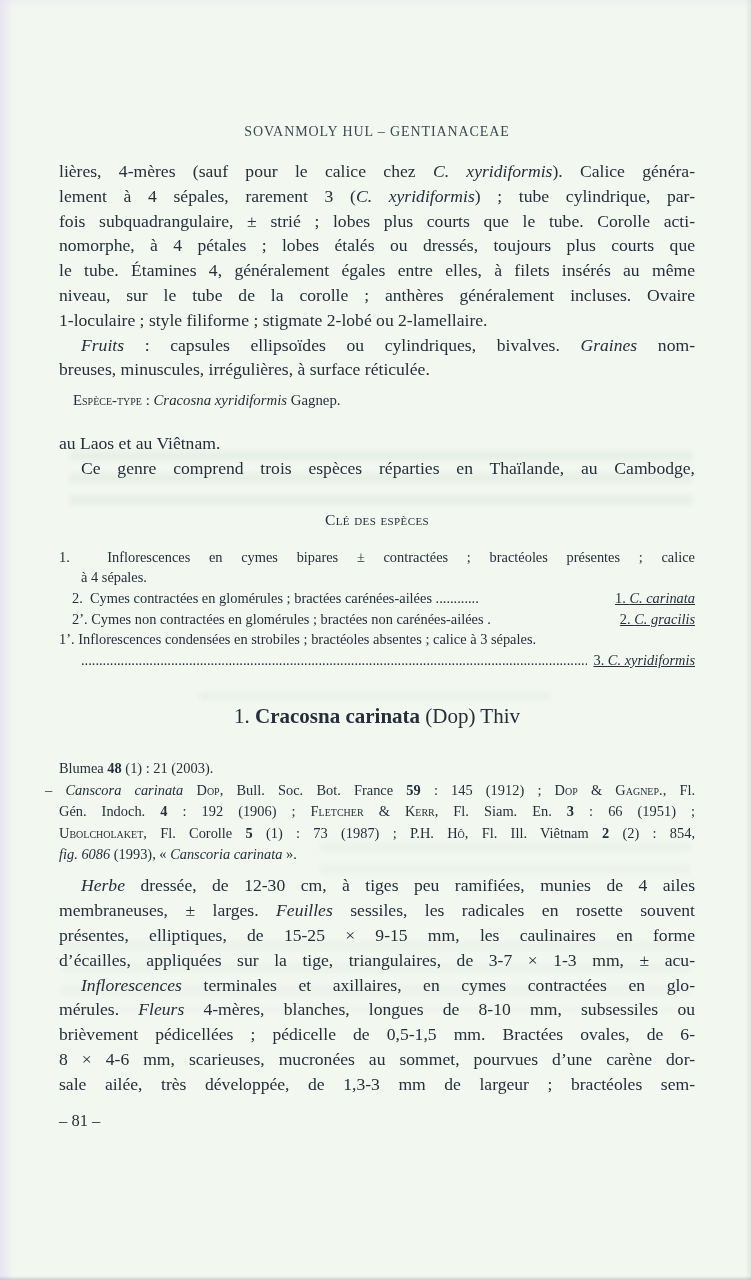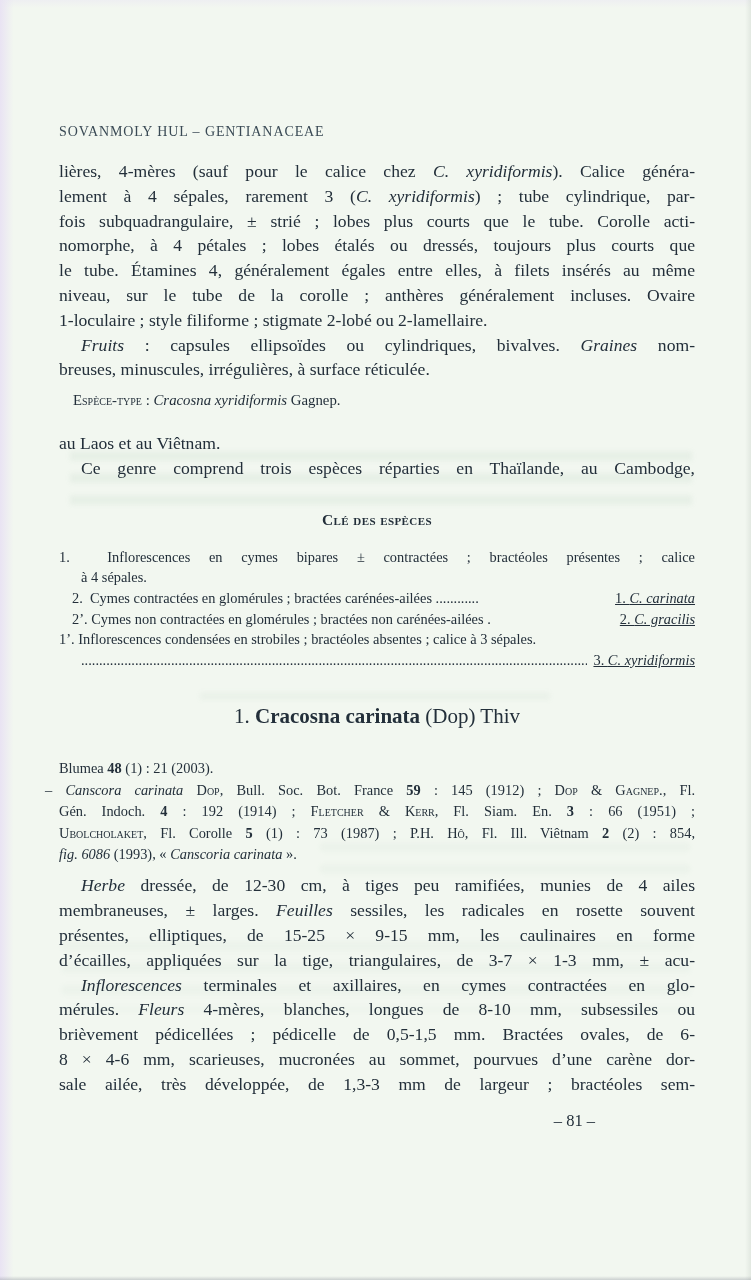--- a/index.html
+++ b/index.html
@@ -24,48 +24,48 @@
       rgba(150,185,160,0) 0px, rgba(150,185,160,0) 5px,
       rgba(150,185,160,.22) 8px, rgba(150,185,160,.22) 14px,
       rgba(150,185,160,0) 17px, rgba(150,185,160,0) 22px);}
   .st1{left:70px;top:445px;width:622px;height:70px;opacity:.6;}
   .st2{left:200px;top:686px;width:350px;height:14px;opacity:.4;}
   .st3{left:320px;top:836px;width:370px;height:42px;opacity:.32;}
   .st4{left:62px;top:935px;width:628px;height:76px;opacity:.3;}
 
   .content{position:absolute;left:59px;top:123px;width:636px;}
 
-  .running-head{font-size:14px;line-height:18px;
+  .running-head{text-align:center;font-size:14px;line-height:18px;
     letter-spacing:.9px;color:#39495500;color:#3a4a55;margin:0 0 18px 0;font-weight:normal;}
 
   .ln{font-size:17.6px;line-height:24.8px;}
   .just{text-align:justify;text-align-last:justify;}
   .ind{text-indent:22px;}
 
   .type-line{margin-top:8px;padding-left:14px;font-size:14.8px;line-height:20px;}
 
   .key-head{margin:28px 0 0 0;text-align:center;font-size:15.5px;line-height:21px;
-    font-weight:bold;font-variant:small-caps;letter-spacing:.4px;}
+    font-weight:normal;font-variant:small-caps;letter-spacing:.4px;}
   .keyblock{margin-top:17px;}
   .keyblock .ln{font-size:14.4px;line-height:20.6px;}
   .pl13{padding-left:13px;}
   .pl22{padding-left:22px;}
   .leader{display:flex;justify-content:space-between;align-items:baseline;}
   .leader .lft{white-space:nowrap;overflow:hidden;flex:0 1 auto;}
   .leader .rgt{white-space:nowrap;flex:0 0 auto;padding-left:6px;text-decoration:underline;}
 
   .sp-head{margin:32px 0 0 0;text-align:center;font-size:21px;line-height:29px;font-weight:normal;}
 
   .citblock{margin-top:27px;}
   .citblock .ln{font-size:14.4px;line-height:21.4px;}
   .hang{text-indent:-14px;}
 
   .habit{margin-top:8px;}
 
-  .folio{margin-top:13px;width:536px;text-align:right;font-size:16.5px;line-height:21px;}
+  .folio{margin-top:13px;width:536px;text-align:left;font-size:16.5px;line-height:21px;}
 
   .s-n{}
   .s-i{font-style:italic;}
   .s-b{font-weight:bold;}
   .s-sc{font-variant:small-caps;}
 </style>
 </head>
 <body>
 
 <div class="page">
@@ -122,21 +122,21 @@
         <span class="lft pl22"><span class="s-n">..........................................................................................................................................................</span></span>
         <span class="rgt"><span class="s-n">3. </span><span class="s-i">C. xyridiformis</span></span>
       </div>
     </section>
 
     <h2 class="sp-head"><span class="s-n">1. </span><span class="s-b">Cracosna carinata</span><span class="s-n"> (Dop) Thiv</span></h2>
 
     <section class="citblock">
       <div class="ln"><span class="s-n">Blumea </span><span class="s-b">48</span><span class="s-n"> (1) : 21 (2003).</span></div>
       <div class="ln just hang"><span class="s-n">– </span><span class="s-i">Canscora carinata</span><span class="s-n"> </span><span class="s-sc">Dop</span><span class="s-n">, Bull. Soc. Bot. France </span><span class="s-b">59</span><span class="s-n"> : 145 (1912) ; </span><span class="s-sc">Dop</span><span class="s-n"> &amp; </span><span class="s-sc">Gagnep.</span><span class="s-n">, Fl.</span></div>
-      <div class="ln just"><span class="s-n">Gén. Indoch. </span><span class="s-b">4</span><span class="s-n"> : 192 (1914) ; </span><span class="s-sc">Fletcher</span><span class="s-n"> &amp; </span><span class="s-sc">Kerr</span><span class="s-n">, Fl. Siam. En. </span><span class="s-b">3</span><span class="s-n"> : 66 (1951) ;</span></div>
+      <div class="ln just"><span class="s-n">Gén. Indoch. </span><span class="s-b">4</span><span class="s-n"> : 192 (1906) ; </span><span class="s-sc">Fletcher</span><span class="s-n"> &amp; </span><span class="s-sc">Kerr</span><span class="s-n">, Fl. Siam. En. </span><span class="s-b">3</span><span class="s-n"> : 66 (1951) ;</span></div>
       <div class="ln just"><span class="s-sc">Ubolcholaket</span><span class="s-n">, Fl. Corolle </span><span class="s-b">5</span><span class="s-n"> (1) : 73 (1987) ; P.H. </span><span class="s-sc">Hô</span><span class="s-n">, Fl. Ill. Viêtnam </span><span class="s-b">2</span><span class="s-n"> (2) : 854,</span></div>
       <div class="ln"><span class="s-i">fig. 6086</span><span class="s-n"> (1993), « </span><span class="s-i">Canscoria carinata</span><span class="s-n"> ».</span></div>
     </section>
 
     <section class="habit">
       <div class="ln just ind"><span class="s-i">Herbe</span><span class="s-n"> dressée, de 12-30 cm, à tiges peu ramifiées, munies de 4 ailes</span></div>
       <div class="ln just"><span class="s-n">membraneuses, ± larges. </span><span class="s-i">Feuilles</span><span class="s-n"> sessiles, les radicales en rosette souvent</span></div>
       <div class="ln just"><span class="s-n">présentes, elliptiques, de 15-25 × 9-15 mm, les caulinaires en forme</span></div>
       <div class="ln just"><span class="s-n">d’écailles, appliquées sur la tige, triangulaires, de 3-7 × 1-3 mm, ± acu-</span></div>
     </section>

